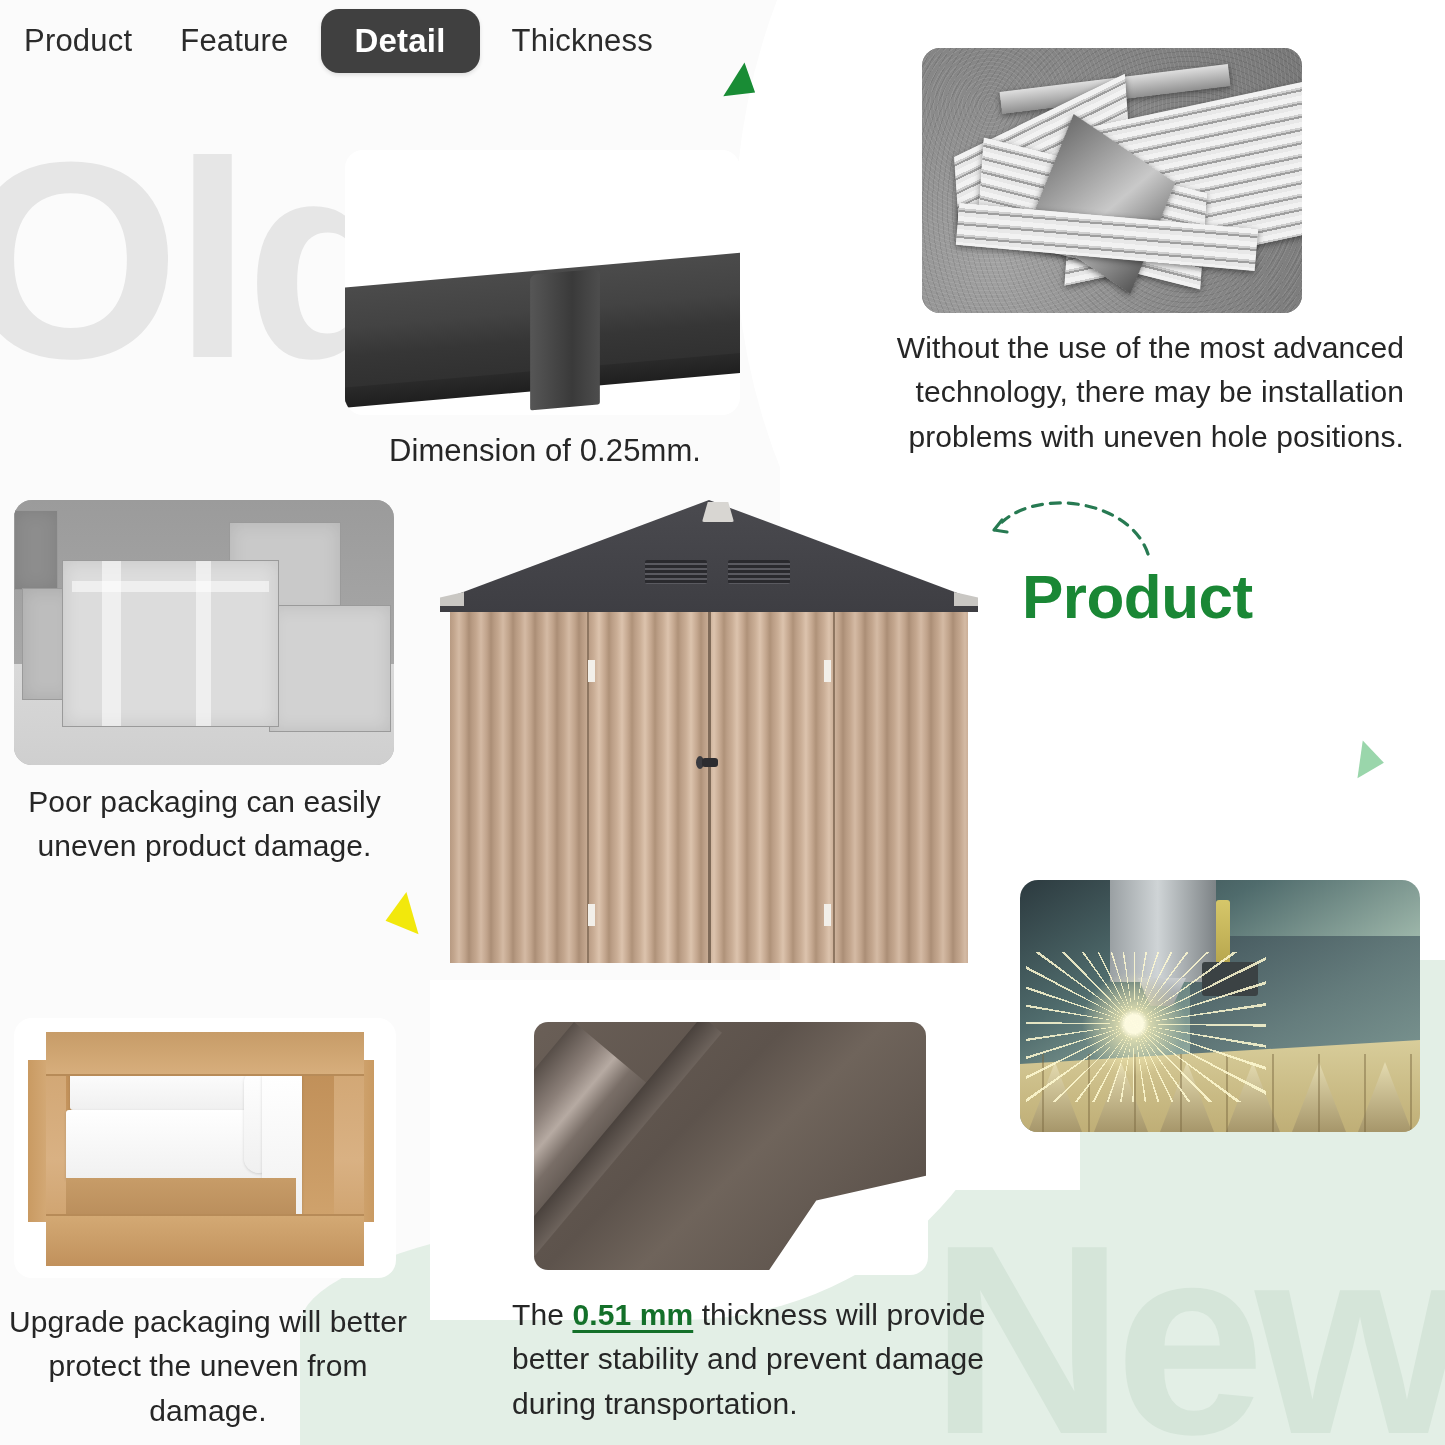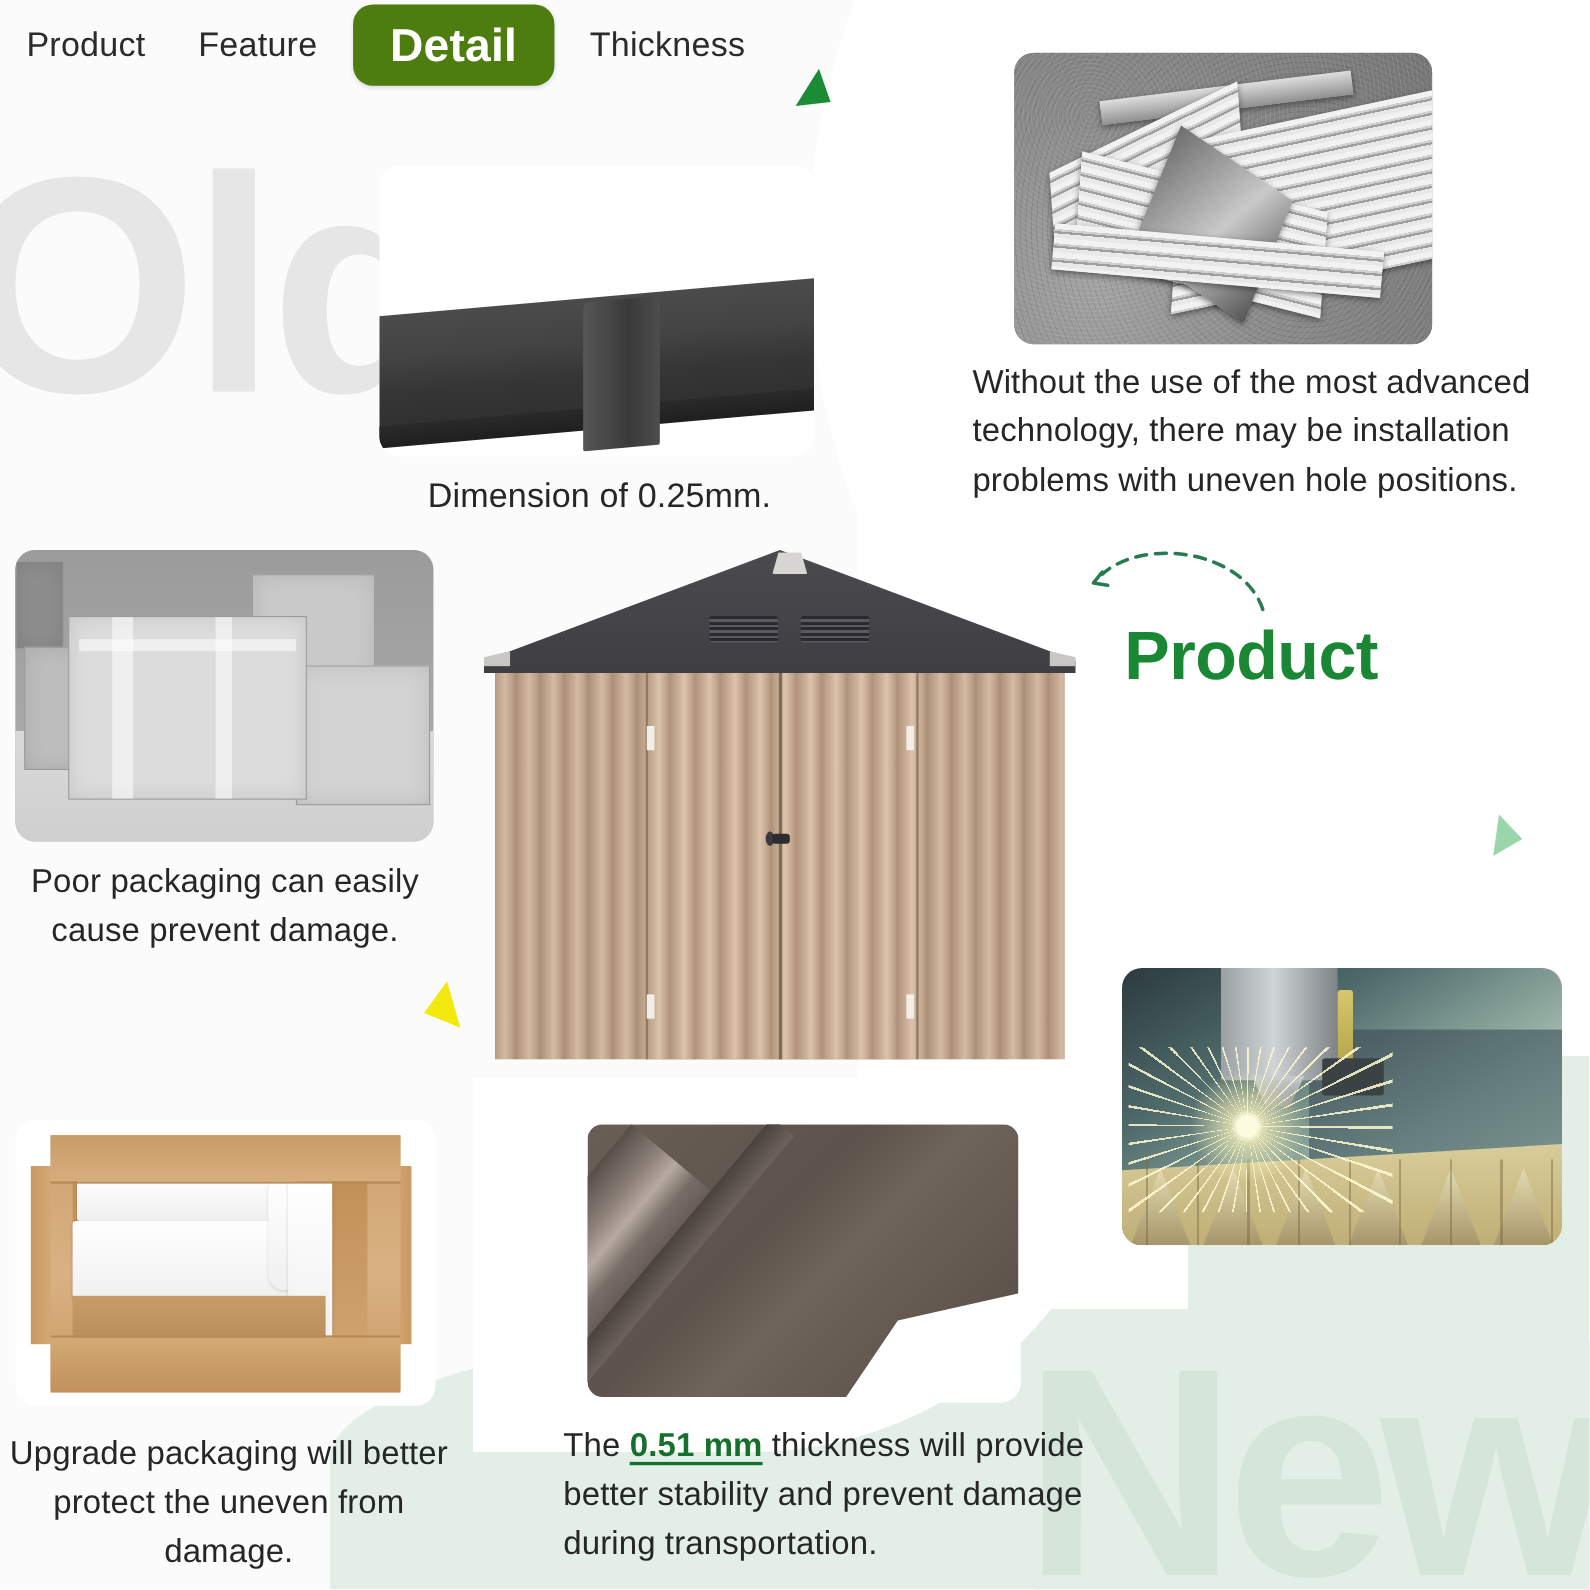--- a/index.html
+++ b/index.html
@@ -92,26 +92,26 @@
     z-index: 6;
   }
   .tab {
     font-size: 31px;
     color: #2b2b2b;
     padding: 0 24px;
     white-space: nowrap;
     letter-spacing: 0.2px;
   }
   .tab-active {
-    background: #4d7c0f;
+    background: #404040;
     color: #ffffff;
     font-weight: bold;
     border-radius: 18px;
     padding: 13px 34px;
-    font-size: 42px;
+    font-size: 33px;
     margin: 12px 8px;
     box-shadow: 0 2px 4px rgba(0,0,0,0.12);
   }
 
   
   .card {
     position: absolute;
     border-radius: 18px;
     overflow: hidden;
     z-index: 4;
@@ -409,21 +409,21 @@
   }
   #caption-old-thickness {
     left: 345px; top: 428px;
     width: 400px;
     text-align: center;
     font-size: 31px;
   }
   #caption-uneven-holes {
     left: 884px; top: 326px;
     width: 520px;
-    text-align: left;
+    text-align: right;
   }
   #caption-poor-packaging {
     left: 12px; top: 780px;
     width: 385px;
     text-align: center;
   }
   #caption-upgrade-packaging {
     left: 8px; top: 1300px;
     width: 400px;
     text-align: center;
@@ -510,21 +510,21 @@
     <div class="gbox b5"></div>
     <div class="gbox b4"></div>
     <div class="gbox b2"></div>
     <div class="gbox b3"></div>
     <div class="gbox b1">
       <div class="tape" style="left:4%;top:12%;width:92%;height:7%"></div>
       <div class="tape" style="left:18%;top:0%;width:9%;height:100%"></div>
       <div class="tape" style="left:62%;top:0%;width:7%;height:100%"></div>
     </div>
   </div>
-  <div class="caption" id="caption-poor-packaging">Poor packaging can easily cause prevent damage.</div>
+  <div class="caption" id="caption-poor-packaging">Poor packaging can easily uneven product damage.</div>
 
   <div class="tri" id="arrow-yellow-left"></div>
 
   <div id="img-shed">
     <div class="shed-body"></div>
     <div class="shed-door"></div>
     <div class="shed-door-split"></div>
     <div class="hinge" style="left:148px;top:160px"></div>
     <div class="hinge" style="left:148px;top:404px"></div>
     <div class="hinge" style="left:384px;top:160px"></div>

